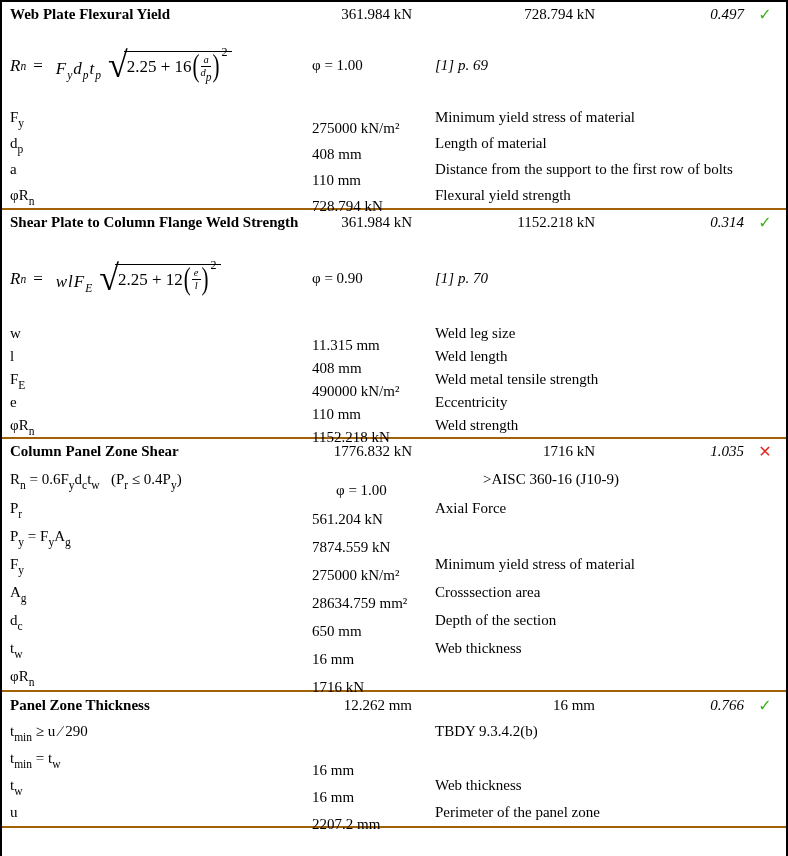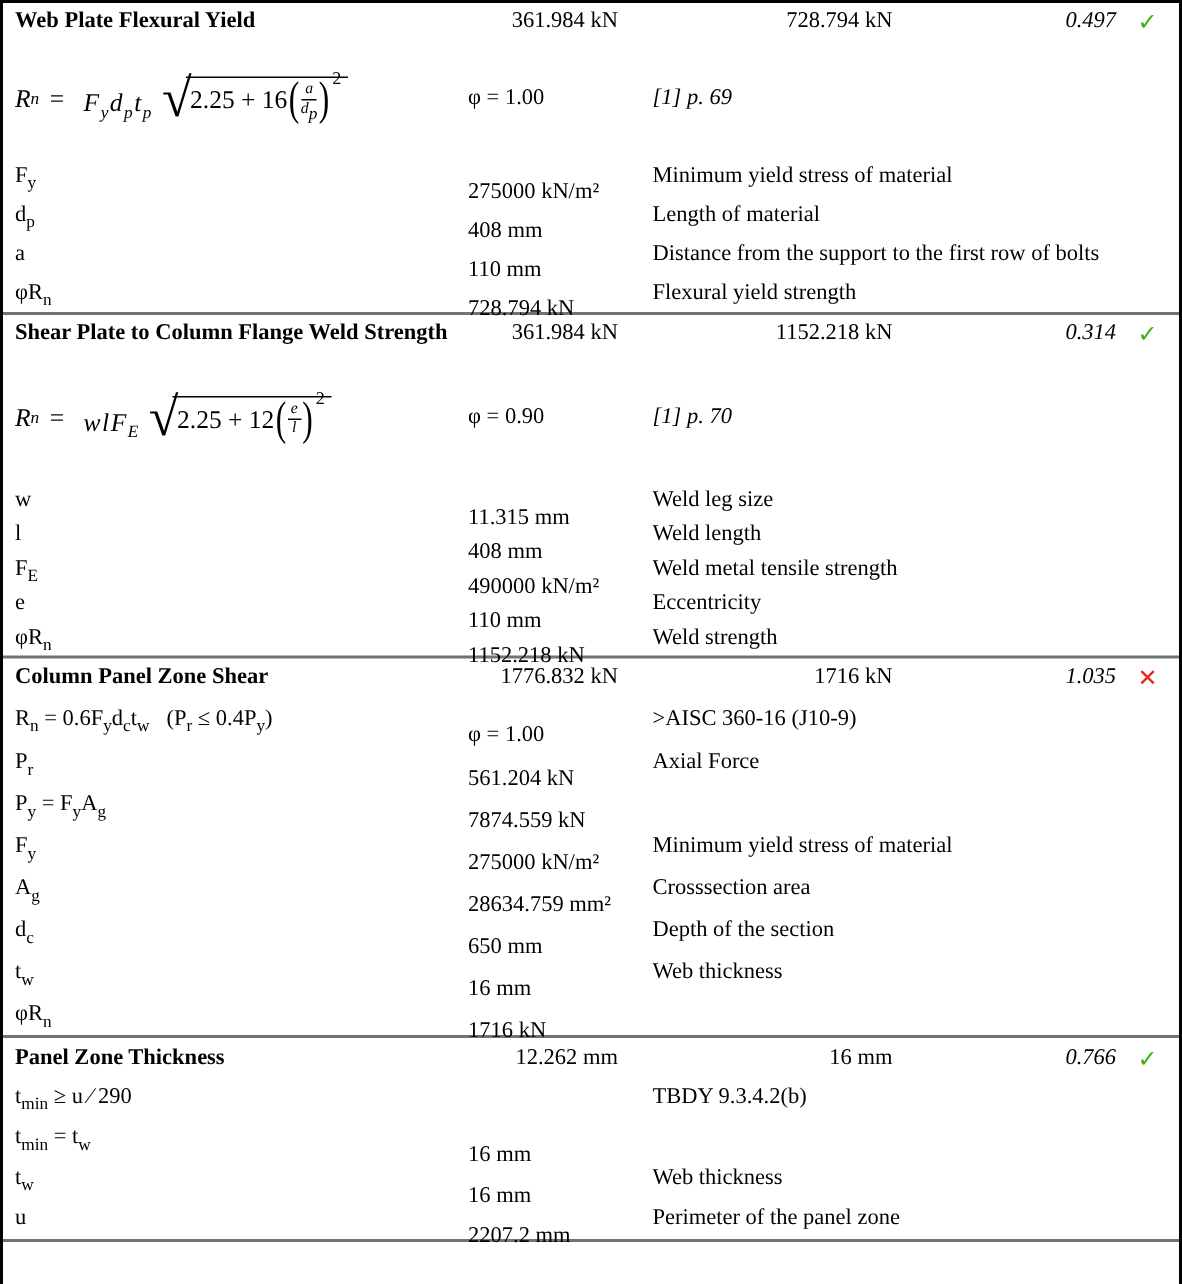--- a/index.html
+++ b/index.html
@@ -7,21 +7,21 @@
   body {
     font-family:"Liberation Serif", serif;
     font-size:15px; color:#000;
     width:788px; height:856px; overflow:hidden;
   }
   .sheet {
     width:788px; height:856px;
     border:2px solid #000; border-bottom:none;
     background:#fff;
   }
-  .section { border-bottom:2px solid #737373; }
+  .section { border-bottom:2px solid #a16207; }
   .row, .header-row, .formula-block { display:flex; align-items:center; padding-left:8px; padding-right:0; }
 
   
   .header-row { height:25px; }
   .sec4 .header-row { height:26px; }
   .title-col { width:302px; font-weight:bold; font-size:15px; }
   .demand-col { width:100px; text-align:right; }
   .capacity-col { width:183px; text-align:right; }
   .spacer { flex:1; }
   .ratio-col { width:52px; text-align:right;font-style:italic; }
@@ -36,21 +36,21 @@
   .sec4 .row { height:27px; }
   .sym-col { width:302px; white-space:nowrap; }
   .val-col { width:123px; white-space:nowrap;margin-top:23px; }
   .desc-col { flex:1; white-space:nowrap; overflow:hidden; }
   sub { font-size:11.5px; line-height:0; vertical-align:-4.5px; }
   sup { font-size:11px; line-height:0; }
 
   
   .sec1 .formula-block { height:77px; }
   .sec2 .formula-block { height:87px; }
-  .sec3 .formula-row { height:30px; }
+  .sec3 .formula-row { height:30px;gap:24px; }
   .math-col { width:302px; display:flex; align-items:center; font-size:17px; }
   .phi-col { width:123px; }
   .ref-col { flex:1; font-style:italic; white-space:nowrap; }
   .mvar { font-style:italic; }
   .m-lhs { display:inline-flex; align-items:center; white-space:pre; }
   .m-eq { margin:0 7px; }
   .m-frac { display:inline-flex; flex-direction:row; align-items:flex-end; }
   .m-num { padding:0 6px 2px 6px; letter-spacing:1px; }
   .m-bar { align-self:stretch; border-top:1.5px solid #000; height:0; }
   .m-den { display:inline-flex; align-items:flex-start; padding-top:1px; }

